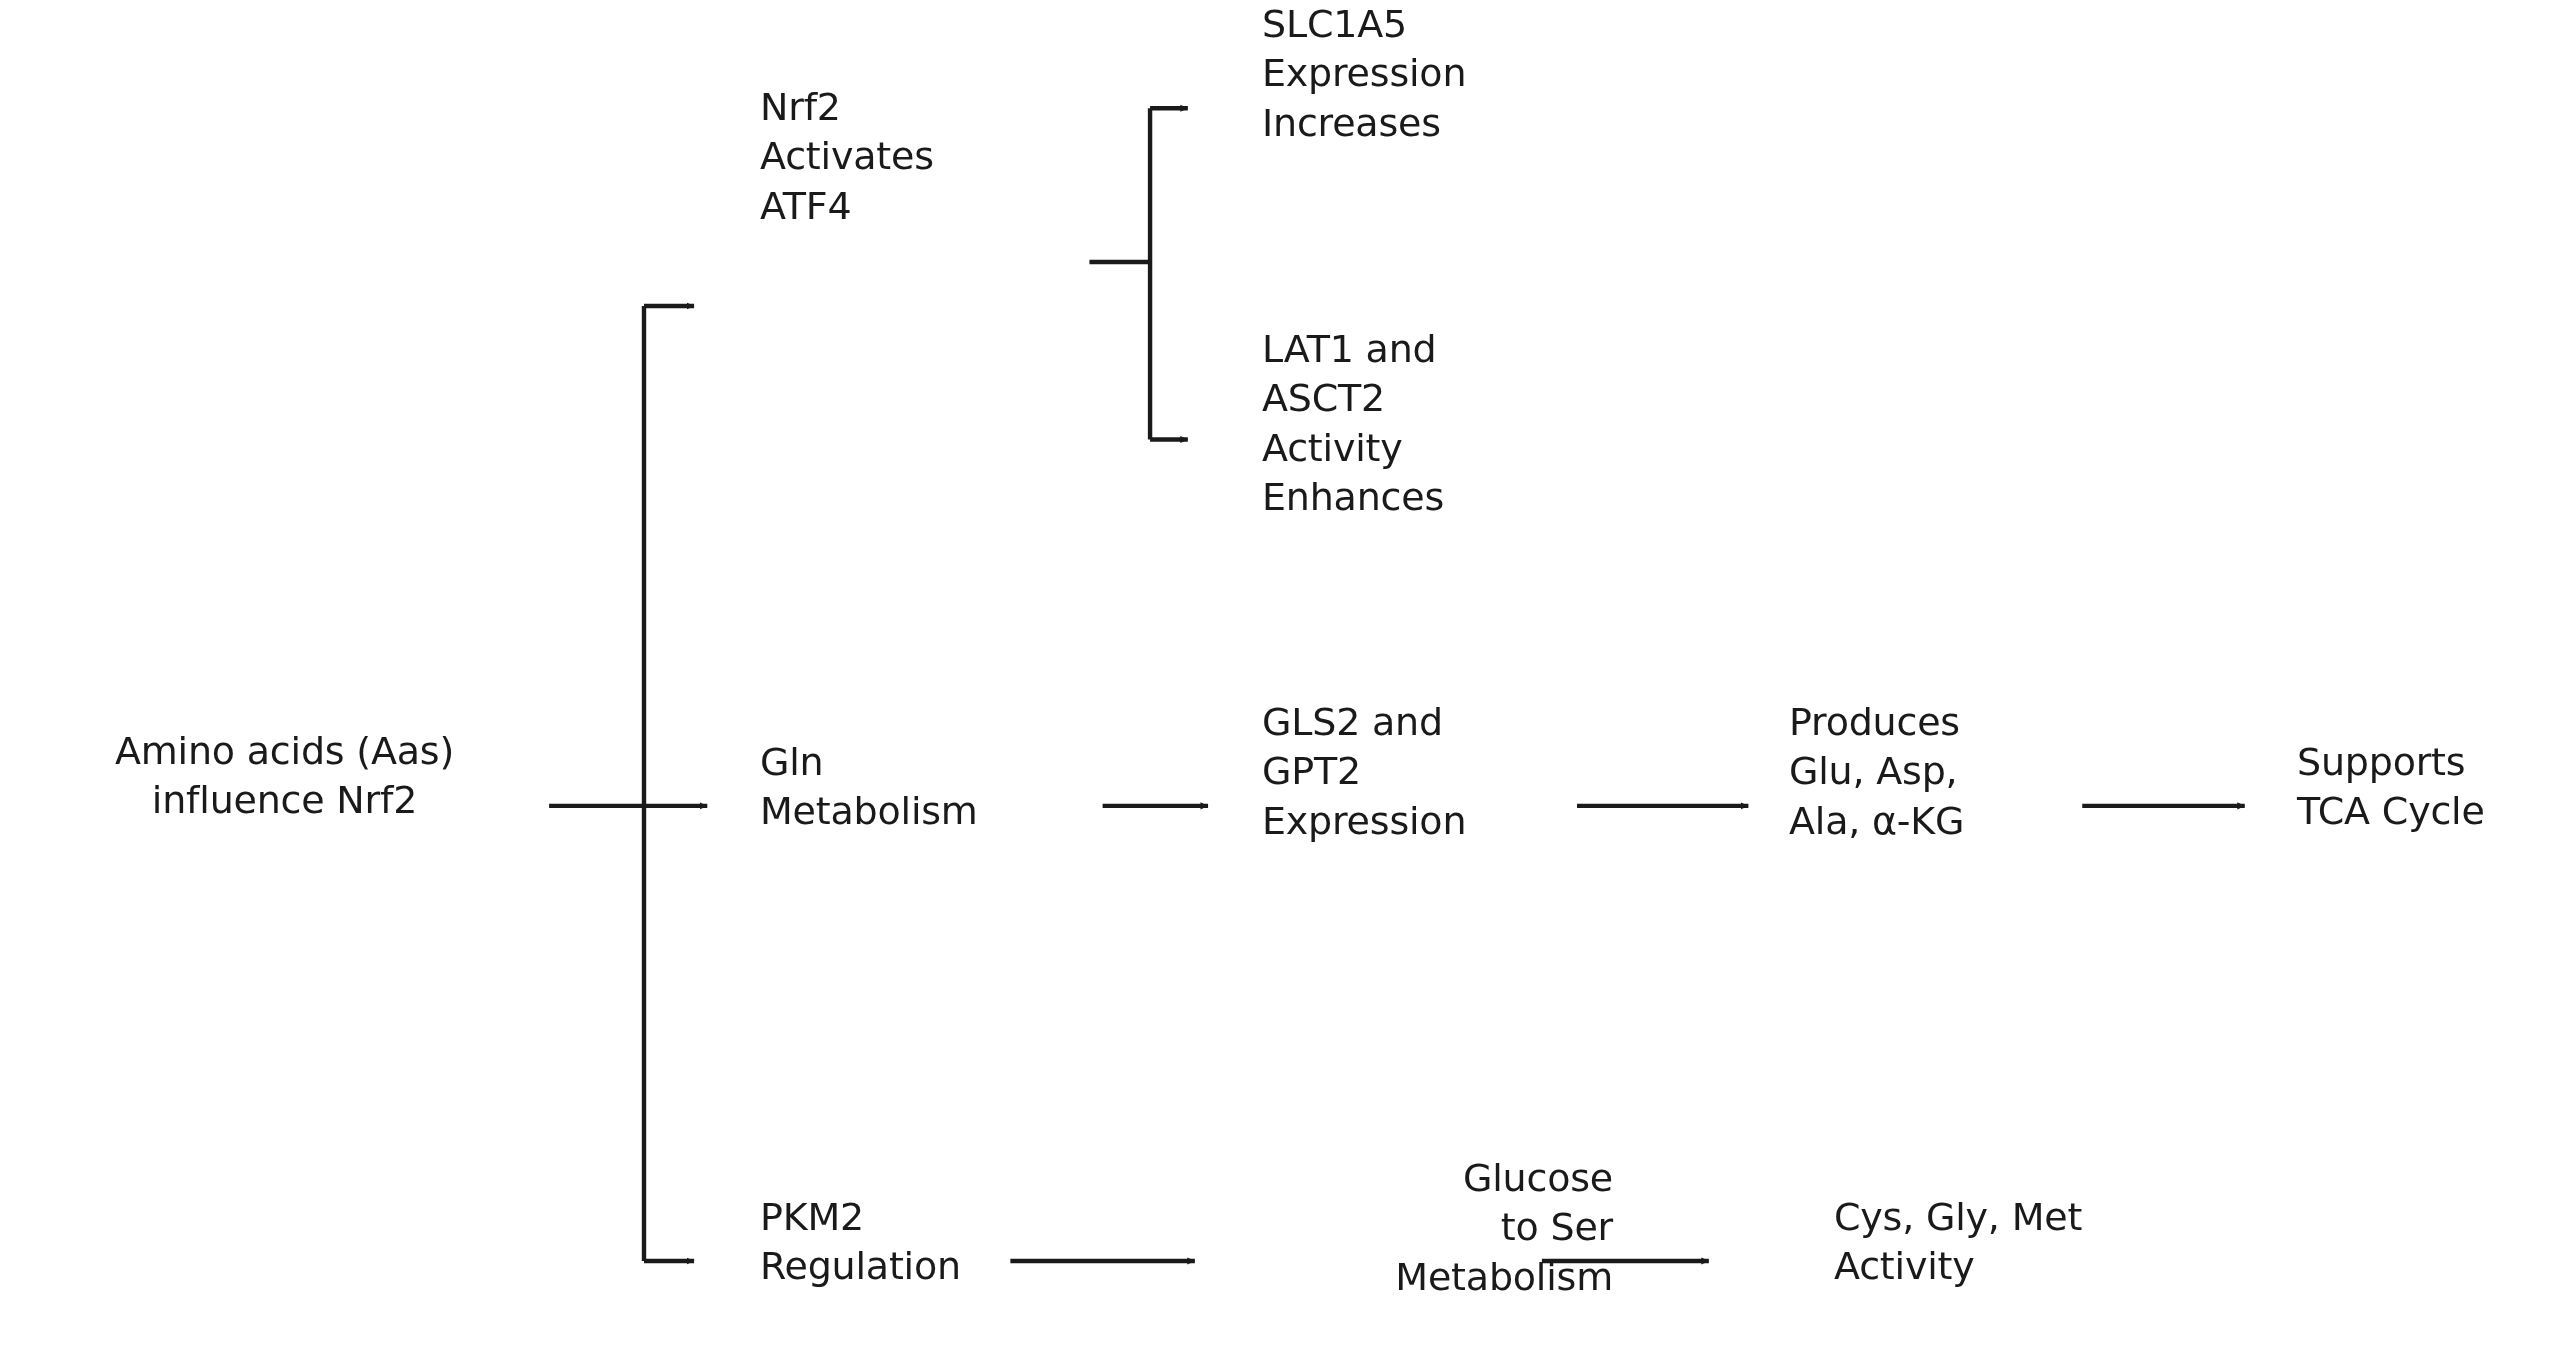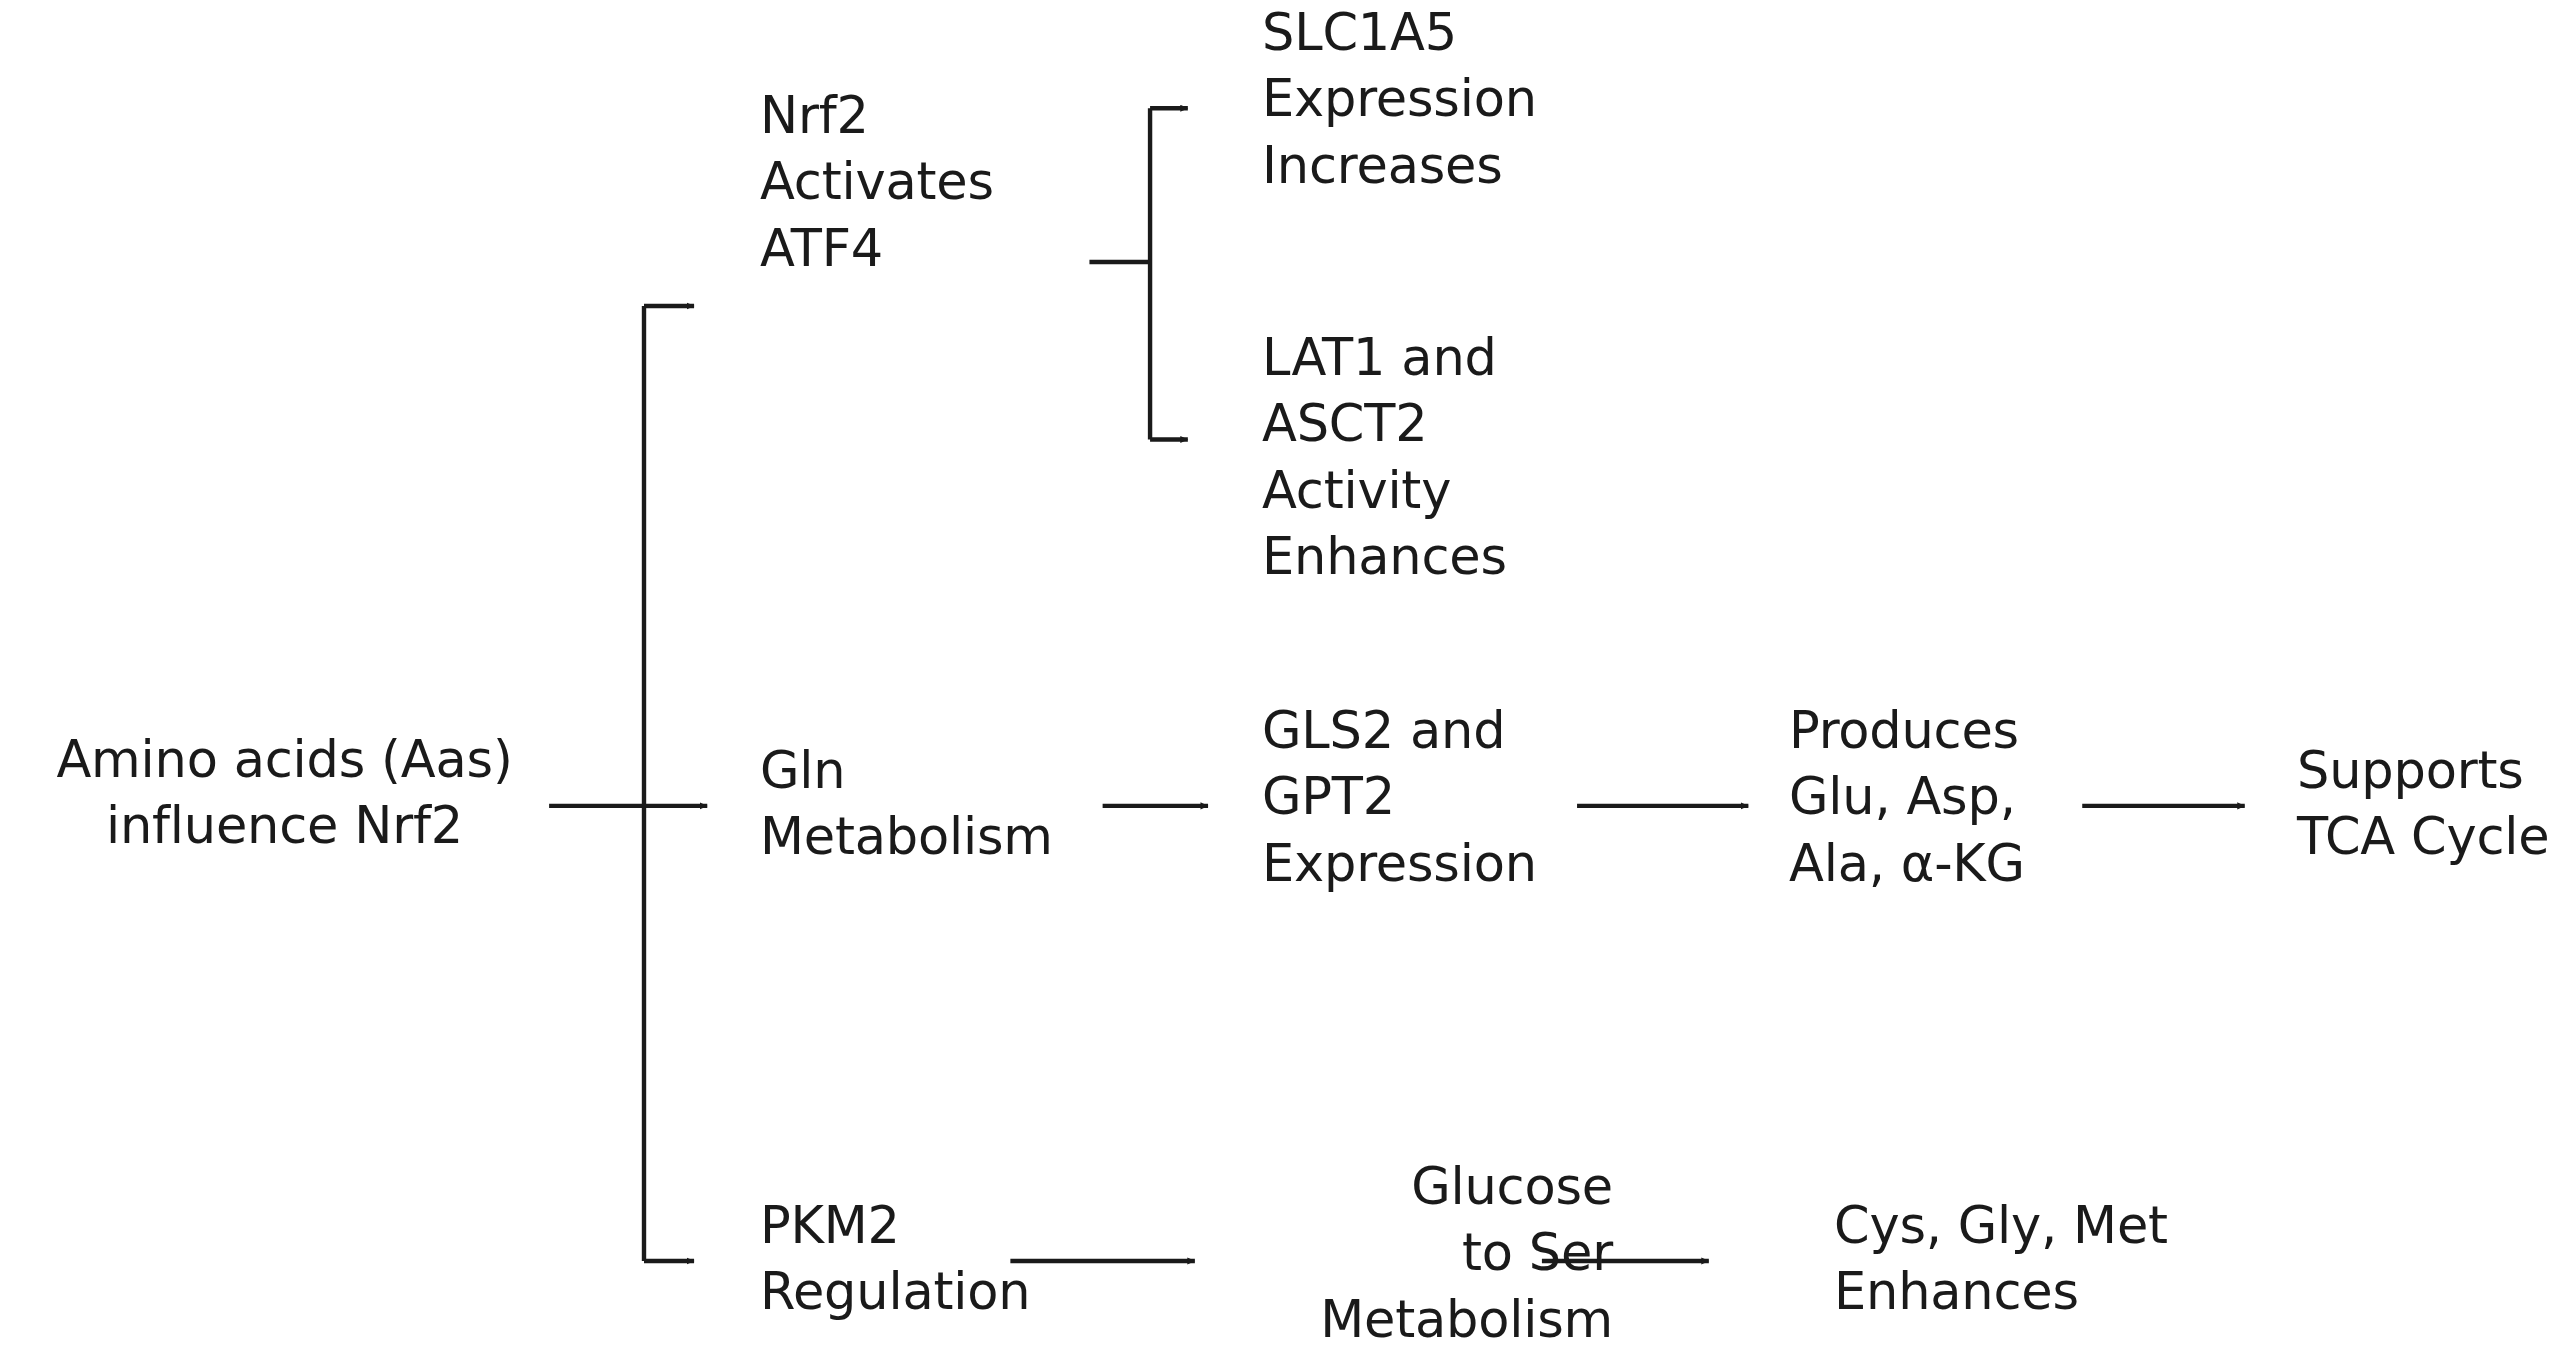--- a/index.html
+++ b/index.html
@@ -14,21 +14,21 @@
   #canvas {
     position: relative;
     width: 2576px;
     height: 1364px;
     background: #ffffff;
     overflow: hidden;
   }
   .node {
     position: absolute;
     font-family: "DejaVu Sans", sans-serif;
-    font-size: 51px;
+    font-size: 38px;
     line-height: 1.30;
     color: #1a1a1a;
     white-space: pre-line;
     letter-spacing: -0.2px;
   }
   .node.center {
     text-align: center;
   }
   .node.left {
     text-align: left;
@@ -117,16 +117,16 @@
 TCA Cycle</div>
 
   <div class="node left" style="left:760px; top:1193px; width:351px;">PKM2
 Regulation</div>
 
   <div class="node left" style="left:1262px; top:1154px; width:351px;text-align:right;">Glucose
 to Ser
 Metabolism</div>
 
   <div class="node left" style="left:1834px; top:1193px; width:439px;">Cys, Gly, Met
-Enhances</div>
+Activity</div>
 
 </div>
 
 
 </body></html>

